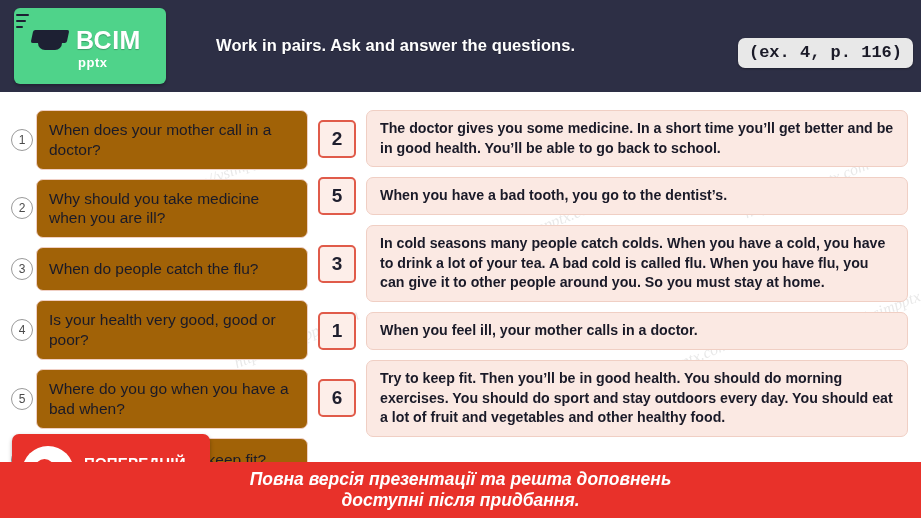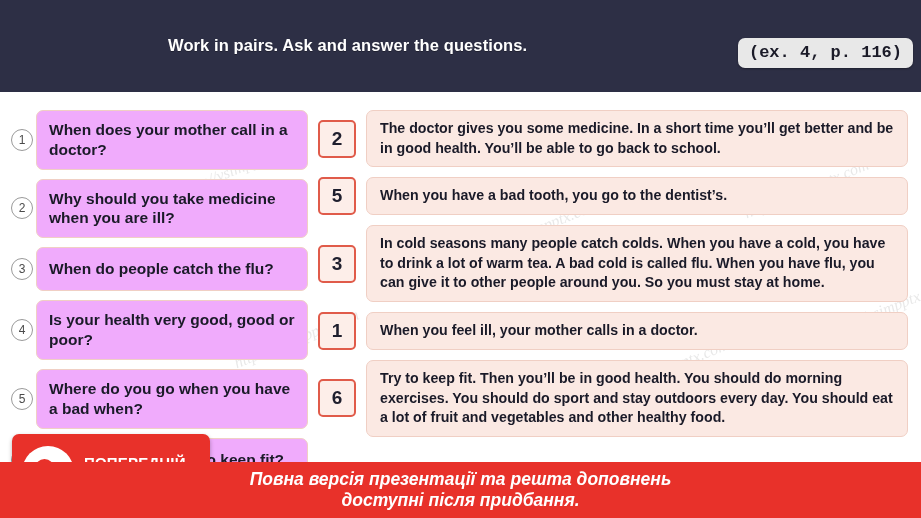--- a/index.html
+++ b/index.html
@@ -30,20 +30,21 @@
     flex-direction: column;
     justify-content: center;
   }
   .header-line {
     color: #ffffff;
     font-size: 16.5px;
     font-weight: bold;
     line-height: 1.45;
     letter-spacing: 0.1px;
     text-shadow: 0 1px 0 rgba(0,0,0,.3);
+    margin-left: 48px;
   }
   .ex-ref {
     position: absolute;
     right: 8px; top: 38px;
     background: #e8e8e8;
     border-radius: 7px;
     padding: 5px 11px 6px;
     color: #1b1b28;
     font-size: 17px;
     font-weight: bold;
@@ -162,27 +163,27 @@
     border-radius: 5px;
     background: #fdeee9;
     display: flex; align-items: center; justify-content: center;
     color: #1f1f2e;
     font-size: 19px;
     font-weight: bold;
     align-self: center;
   }
   .q-box {
     flex: 1 1 auto;
-    background: #f0abfc;
+    background: #a16207;
     border: 1px solid #f0cfc4;
     border-radius: 7px;
     padding: 9px 12px;
     color: #1a1a28;
     font-size: 15.5px;
-    font-weight: bold;
+    font-weight: normal;
     line-height: 1.28;
     min-height: 44px;
     display: flex;
     align-items: center;
   }
   .a-box {
     flex: 1 1 auto;
     background: #fbe9e3;
     border: 1px solid #f0cfc4;
     border-radius: 7px;
@@ -277,20 +278,33 @@
   <div class="wm" style="left:600px; top:360px;">https://vsimpptx.com</div>
   <div class="wm" style="left:820px; top:300px;">https://vsimpptx.com</div>
 
   <div class="header">
     <div class="header-inner">
       <div class="header-line">Work in pairs. Ask and answer the questions.</div>
     </div>
     <div class="ex-ref">(ex. 4, p. 116)</div>
   </div>
 
+  <div class="logo">
+    <div class="logo-lines">
+      <i></i>
+        <i></i>
+        <i></i>
+    </div>
+    <div class="logo-cap">
+      <div class="board"></div>
+      <div class="base"></div>
+    </div>
+    <div class="logo-text">ВСІМ</div>
+    <div class="logo-sub">pptx</div>
+  </div>
 
   <div class="content">
 
     <div class="col-left">
       <div class="q-row">
         <div class="num">
           <div class="num-circle">1</div>
         </div>
         <div class="q-box">When does your mother call in a doctor?</div>
       </div>
@@ -330,21 +344,21 @@
       <div class="a-row">
         <div class="num-box">2</div>
         <div class="a-box">The doctor gives you some medicine. In a short time you’ll get better and be in good health. You’ll be able to go back to school.</div>
       </div>
       <div class="a-row">
         <div class="num-box">5</div>
         <div class="a-box">When you have a bad tooth, you go to the dentist’s.</div>
       </div>
       <div class="a-row">
         <div class="num-box">3</div>
-        <div class="a-box">In cold seasons many people catch colds. When you have a cold, you have to drink a lot of warm tea. A bad cold is called flu. When you have flu, you can give it to other people around you. So you must stay at home.</div>
+        <div class="a-box">In cold seasons many people catch colds. When you have a cold, you have to drink a lot of your tea. A bad cold is called flu. When you have flu, you can give it to other people around you. So you must stay at home.</div>
       </div>
       <div class="a-row">
         <div class="num-box">1</div>
         <div class="a-box">When you feel ill, your mother calls in a doctor.</div>
       </div>
       <div class="a-row">
         <div class="num-box">6</div>
         <div class="a-box">Try to keep fit. Then you’ll be in good health. You should do morning exercises. You should do sport and stay outdoors every day. You should eat a lot of fruit and vegetables and other healthy food.</div>
       </div>
     </div>

